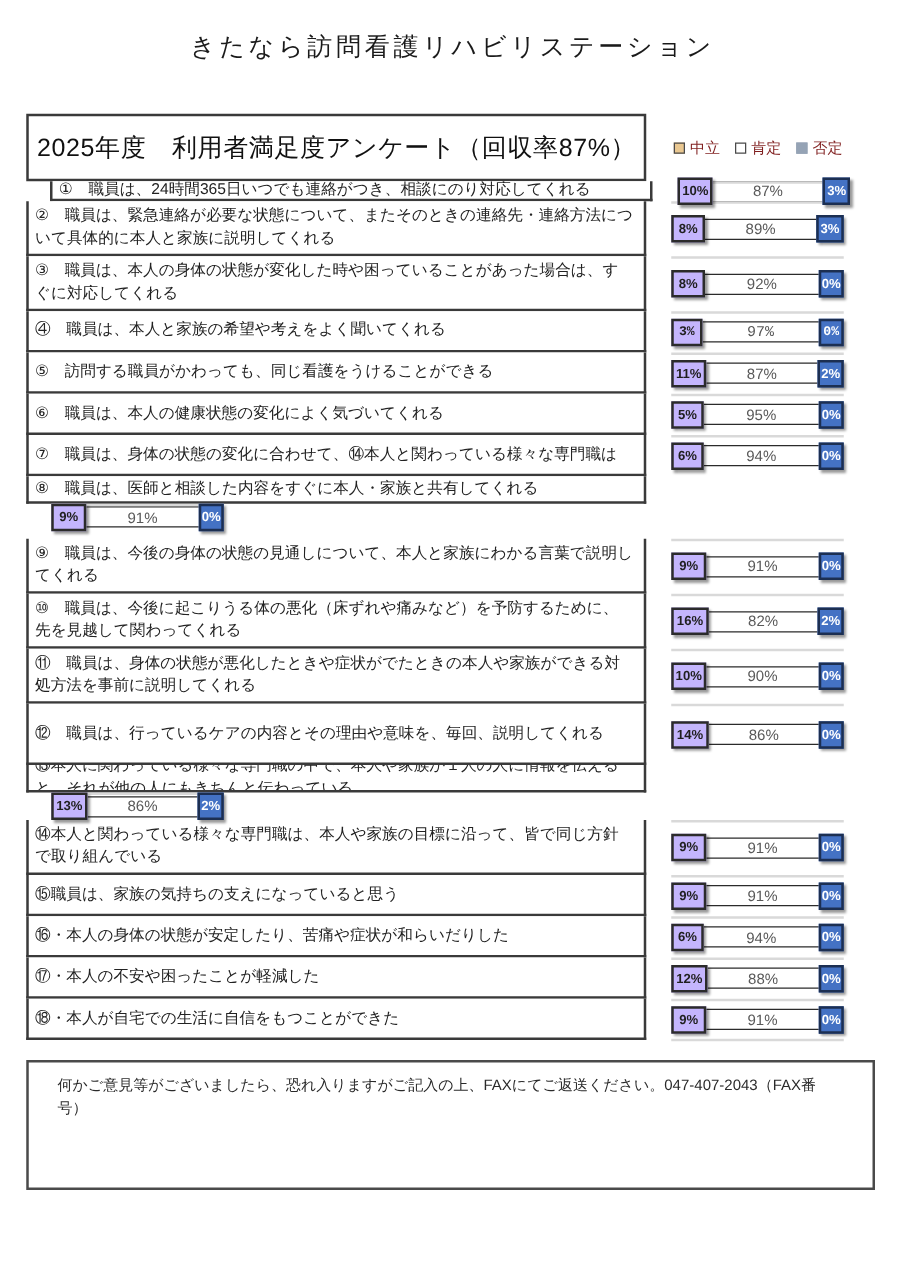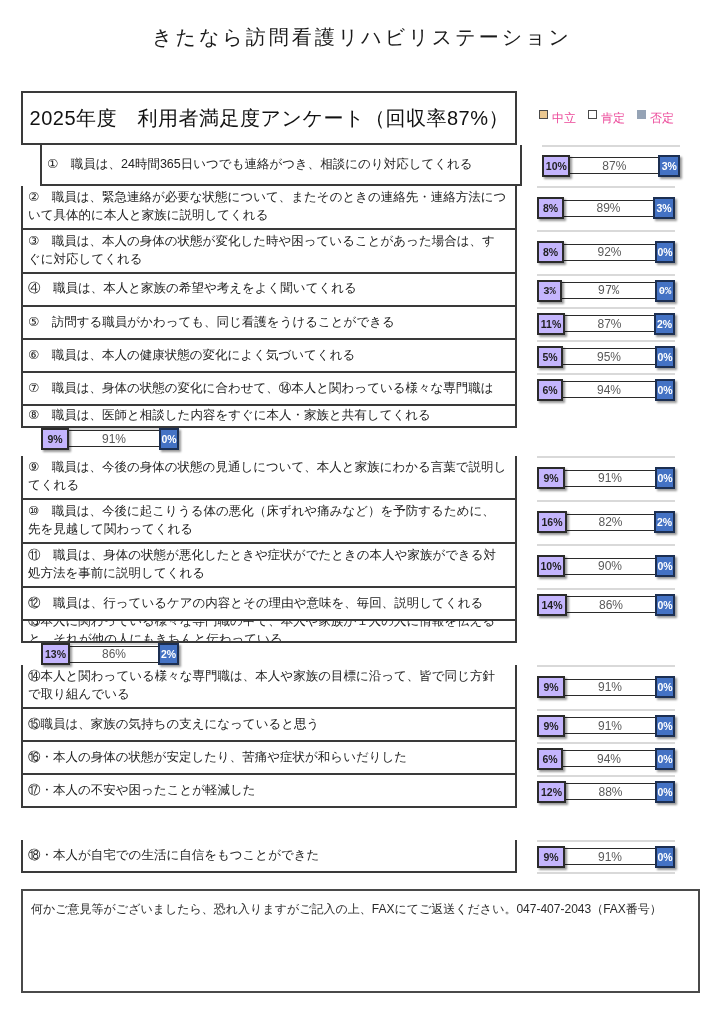--- a/index.html
+++ b/index.html
@@ -45,21 +45,21 @@
     color:#222;
   }
   .bar-col{
     width:207px;box-sizing:border-box;
     position:relative;
     padding-left:20px;
     display:flex;align-items:center;
   }
   
   .legend{gap:12px;padding-left:22px;}
-  .legend-item{display:flex;align-items:flex-start;gap:4px;font-size:12px;color:#ec4899;}
+  .legend-item{display:flex;align-items:center;gap:4px;font-size:12px;color:#7f1d1d;}
   .swatch{width:9px;height:9px;box-sizing:border-box;display:inline-block;}
   
   .gridline{
     position:absolute;top:0;left:20px;
     width:138px;height:2px;background:#d9d9d9;
   }
   .q-row:last-child .bar-cell::after{
     content:"";position:absolute;bottom:-1px;left:20px;
     width:138px;height:2px;background:#d9d9d9;
   }
@@ -80,21 +80,21 @@
     border-top:1.5px solid #2b2b2b;
     border-bottom:1.5px solid #2b2b2b;
     display:flex;align-items:center;justify-content:center;
     font-size:12px;color:#595959;
   }
   
   .footer-box{
     margin:16px 0 0 21px;
     width:679px;height:104px;box-sizing:border-box;
     border:2px solid #4a4a4a;
-    padding:9px 8px;
+    padding:9px 23px;
     font-size:12px;line-height:1.5;color:#2a2a2a;
   }
 </style>
 </head>
 <body>
 
 <div class="sheet">
 
   <h1 class="doc-title">きたなら訪問看護リハビリステーション</h1>
 
@@ -112,21 +112,21 @@
             <span class="swatch" style="background: rgb(255, 255, 255); border: 1.5px solid rgb(74, 74, 74);"></span>
             <span>肯定</span>
           </span>
           <span class="legend-item">
             <span class="swatch" style="background: rgb(149, 163, 181); border: 1.5px solid rgb(149, 163, 181);"></span>
             <span>否定</span>
           </span>
         </div>
     </div>
     <div id="rows">
-  <div class="row q-row" style="height: 41px; padding-left: 19px;">
+  <div class="row q-row" style="height: 16px; padding-left: 19px;">
     <div class="q-col q-cell">
       <span class="q-text">①　職員は、24時間365日いつでも連絡がつき、相談にのり対応してくれる</span>
     </div>
     <div class="bar-col bar-cell">
       <div class="gridline"></div>
       <div class="bar">
         <div class="chip tan" style="width: 28px;">10%</div>
         <div class="mid">87%</div>
         <div class="chip blue" style="width: 22px;">3%</div>
       </div>
@@ -266,21 +266,21 @@
     <div class="bar-col bar-cell">
       <div class="gridline"></div>
       <div class="bar">
         <div class="chip tan" style="width: 28px;">10%</div>
         <div class="mid">90%</div>
         <div class="chip blue" style="width: 20px;">0%</div>
       </div>
     </div>
   </div>
 
-  <div class="row q-row" style="height: 33px;">
+  <div class="row q-row" style="height: 49px;">
     <div class="q-col q-cell">
       <span class="q-text">⑫　職員は、行っているケアの内容とその理由や意味を、毎回、説明してくれる</span>
     </div>
     <div class="bar-col bar-cell">
       <div class="gridline"></div>
       <div class="bar">
         <div class="chip tan" style="width: 30px;">14%</div>
         <div class="mid">86%</div>
         <div class="chip blue" style="width: 20px;">0%</div>
       </div>
@@ -350,21 +350,21 @@
     <div class="bar-col bar-cell">
       <div class="gridline"></div>
       <div class="bar">
         <div class="chip tan" style="width: 29px;">12%</div>
         <div class="mid">88%</div>
         <div class="chip blue" style="width: 20px;">0%</div>
       </div>
     </div>
   </div>
 
-  <div class="row q-row" style="height: 33px; margin-top: 32px;">
+  <div class="row q-row" style="height: 33px;">
     <div class="q-col q-cell">
       <span class="q-text">⑱・本人が自宅での生活に自信をもつことができた</span>
     </div>
     <div class="bar-col bar-cell">
       <div class="gridline"></div>
       <div class="bar">
         <div class="chip tan" style="width: 28px;">9%</div>
         <div class="mid">91%</div>
         <div class="chip blue" style="width: 20px;">0%</div>
       </div>

